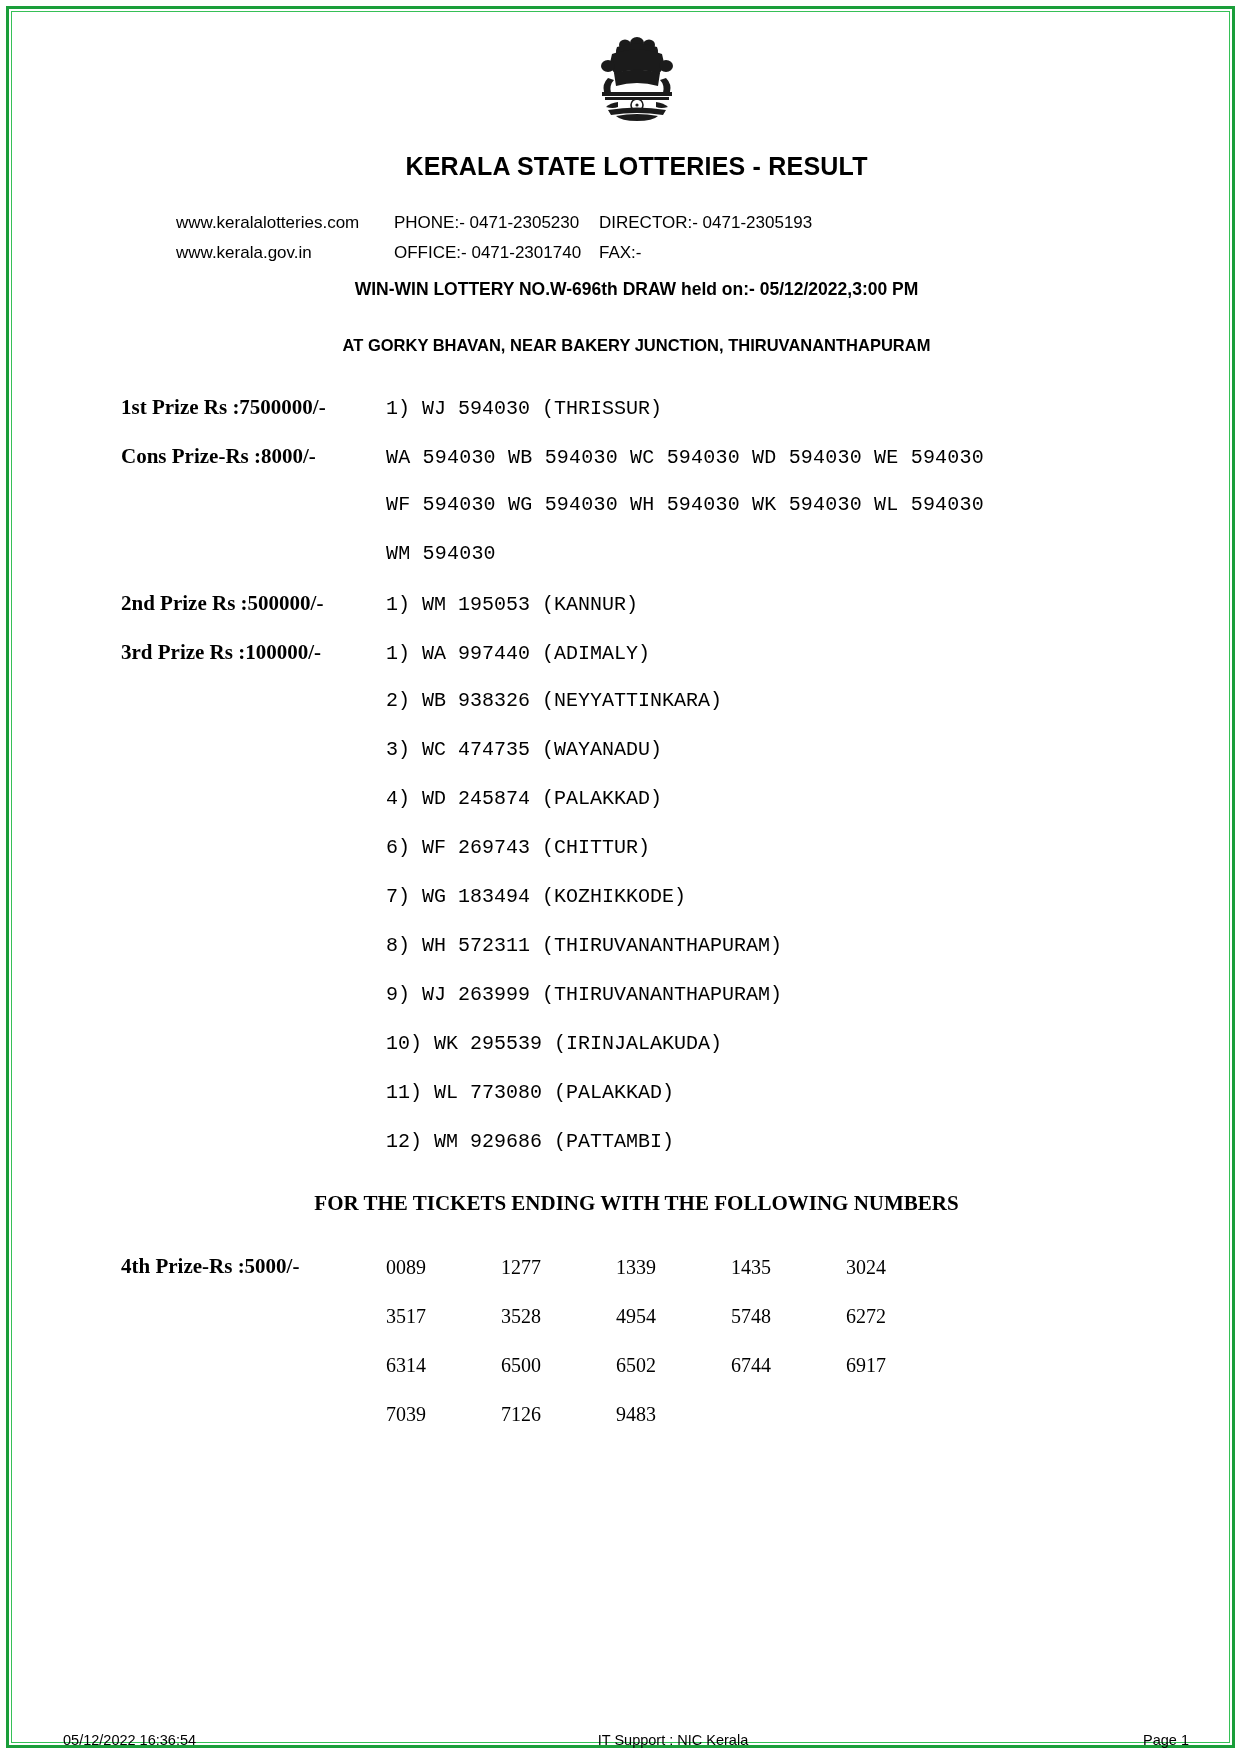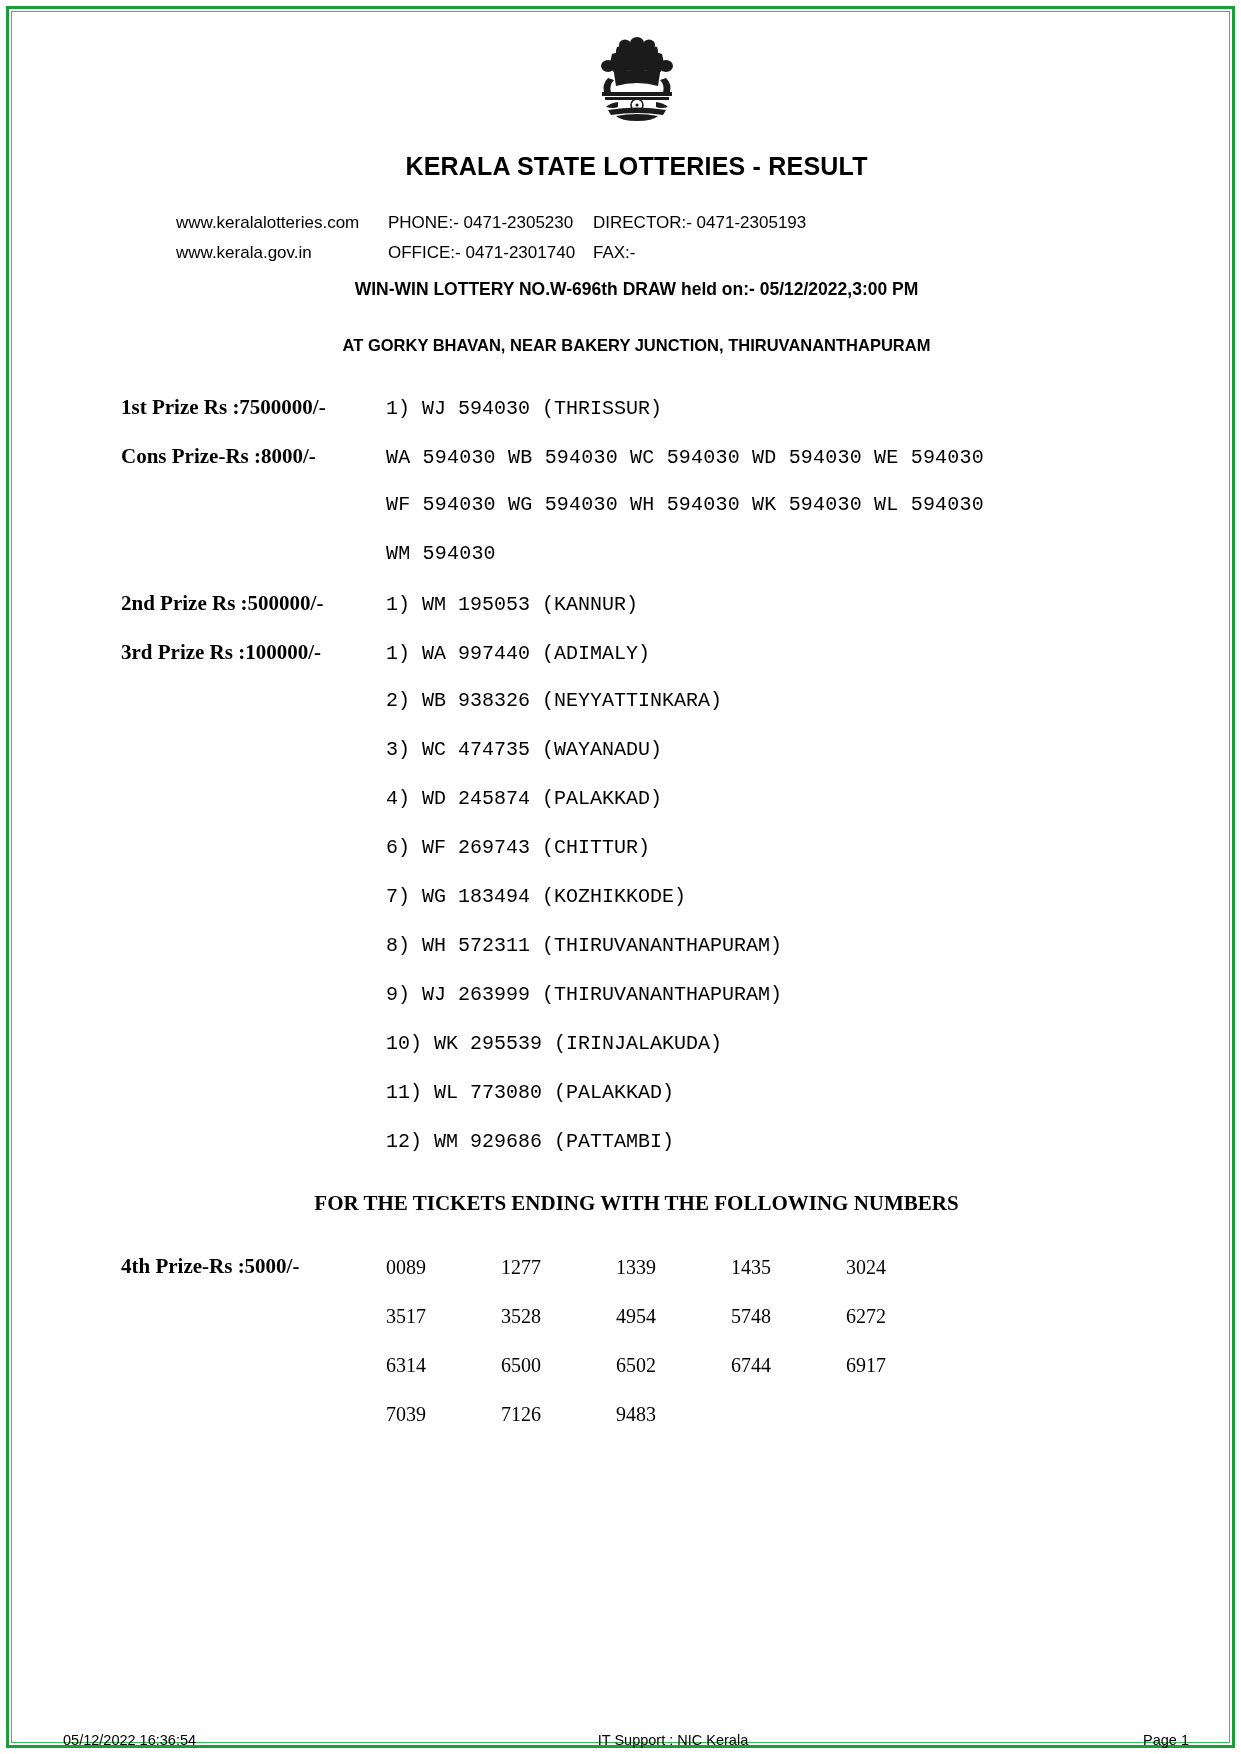--- a/index.html
+++ b/index.html
@@ -70,21 +70,21 @@
     margin-top: 32px;
     font-family: "Liberation Sans", sans-serif;
     font-size: 17px;
   }
   .contact-row {
     display: flex;
     padding-left: 160px;
     margin-bottom: 10px;
   }
   .c-web   { width: 212px; }
-  .c-mid   { width: 205px; }
+  .c-mid   { width: 205px; margin-left: 6px; }
   .c-right { width: 300px; }
 
   .draw-line {
     text-align: center;
     font-family: "Liberation Sans", sans-serif;
     font-weight: bold;
     font-size: 17.5px;
     margin-top: 16px;
   }
   .venue-line {

